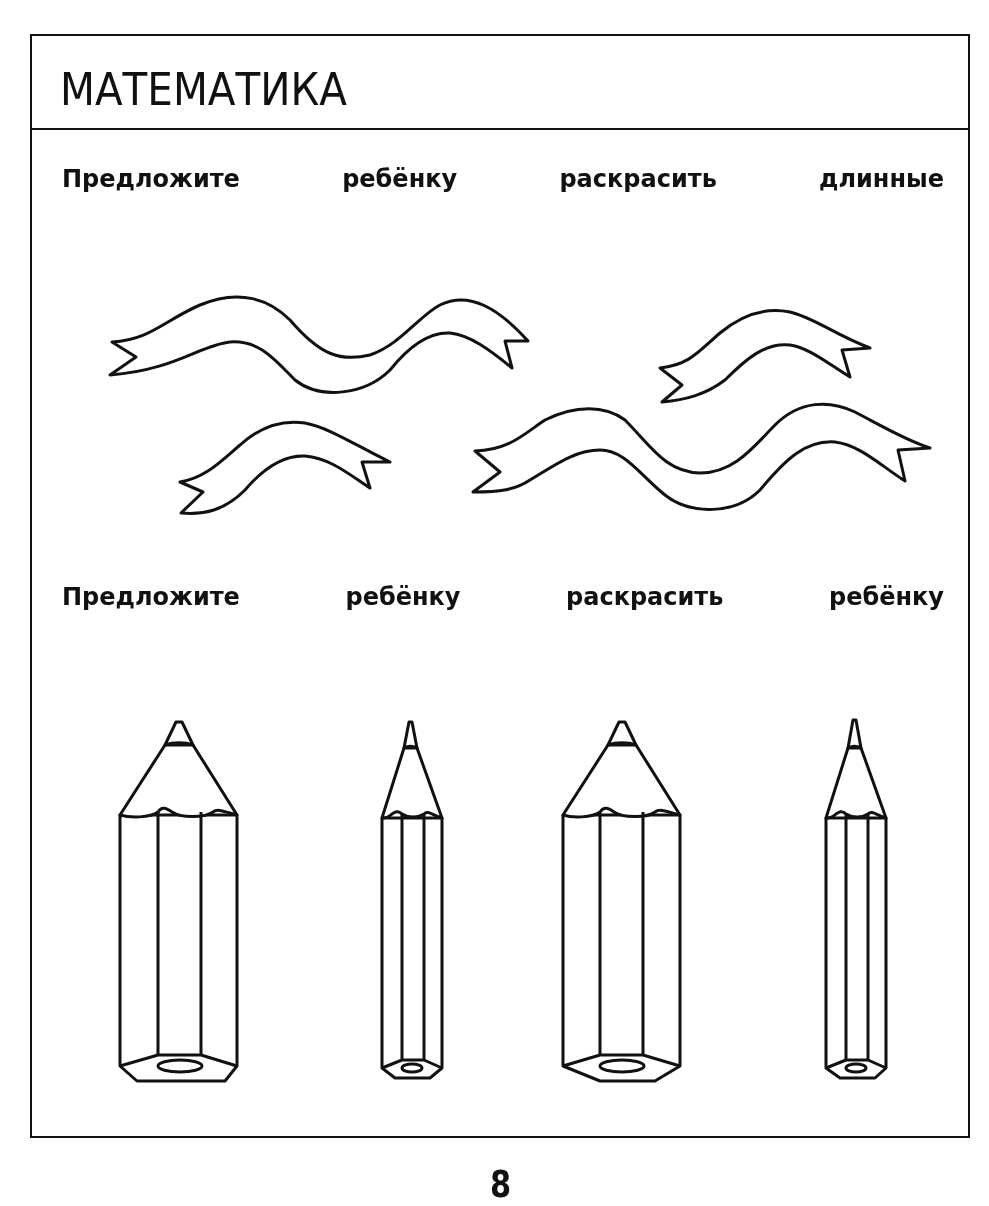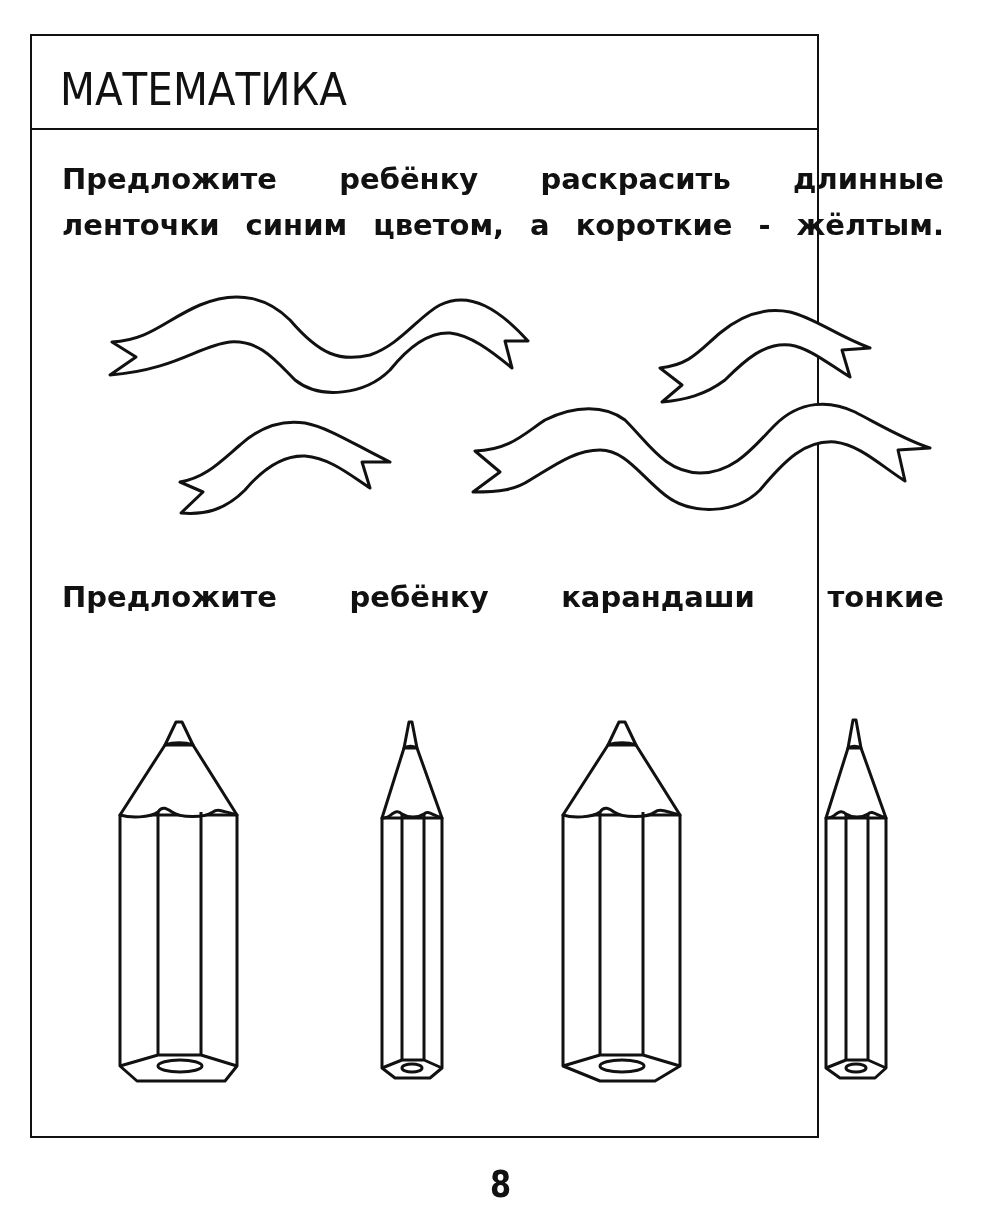--- a/index.html
+++ b/index.html
@@ -1,39 +1,38 @@
 <!DOCTYPE html>
 <html><head>
 <meta charset="utf-8">
 <style>
   html, body { margin: 0; padding: 0; background: #ffffff; }
   body { width: 989px; height: 1206px; position: relative; overflow: hidden; font-family: "DejaVu Sans", "Liberation Sans", sans-serif; color: #111; }
-  .frame { position: absolute; left: 30px; top: 34px; width: 789px; height: 1104px; border: 2.5px solid #111; box-sizing: border-box; }
+  .frame { position: absolute; left: 30px; top: 34px; width: 940px; height: 1104px; border: 2.5px solid #111; box-sizing: border-box; }
   .header { position: absolute; left: 0; top: 0; right: 0; height: 92px; border-bottom: 2.5px solid #111; }
   .title { position: absolute; left: 28px; top: 32px; font-size: 44px; font-weight: normal; letter-spacing: 0px; transform: scaleX(0.92); transform-origin: left center; line-height: 1; }
-  .task { position: absolute; left: 30px; width: 882px; font-size: 29px; line-height: 46px; font-weight: bold; text-align: justify; text-align-last: justify; transform-origin: left top; }
+  .task { position: absolute; left: 30px; width: 882px; font-size: 24px; line-height: 46px; font-weight: bold; text-align: justify; text-align-last: justify; transform-origin: left top; }
   .task .l1, .task .l2 { display: block; text-align: justify; text-align-last: justify; }
   .task1 { top: 120px; }
   .task2 { top: 538px; }
   svg.art { position: absolute; left: 0; top: 0; }
   .pagenum { position: absolute; left: 490px; top: 1162px; font-size: 38px; font-weight: bold; transform: scaleX(0.8); transform-origin: left top; }
 </style>
 </head>
 <body>
 
 <div class="frame">
   <div class="header">
     <div class="title">МАТЕМАТИКА</div>
   </div>
   <div class="task task1">
     <span class="l1">Предложите ребёнку раскрасить длинные</span>
-    <span class="l2">ленточки синим цветом, а короткие - жёлтым.</span>
   </div>
   <div class="task task2">
-    <span class="l1">Предложите ребёнку карандаши тонкие</span>
+    <span class="l1">Предложите ребёнку раскрасить ребёнку</span>
   </div>
 </div>
 
 <svg class="art" width="989" height="1206" viewBox="0 0 989 1206" xmlns="http://www.w3.org/2000/svg">
   <g fill="#fff" stroke="#111" stroke-width="3" stroke-linejoin="round">
 
     <path d="M112,342 C150,340 165,320 200,305 C240,288 270,300 290,320 C320,355 340,362 370,355 C400,345 420,315 440,305 C470,290 500,310 528,341 L505,341 L512,368 C490,350 470,335 450,333 C430,332 410,345 390,370 C365,395 320,400 295,380 C275,360 260,340 230,342 C200,345 175,370 110,375 L136,357 Z"></path>
 
     <path d="M660,368 C690,365 700,350 720,333 C745,312 770,308 790,312 C815,318 835,335 870,348 L842,350 L850,377 C830,365 810,348 790,345 C765,342 745,360 725,380 C705,395 685,400 662,402 L682,385 Z"></path>
 

